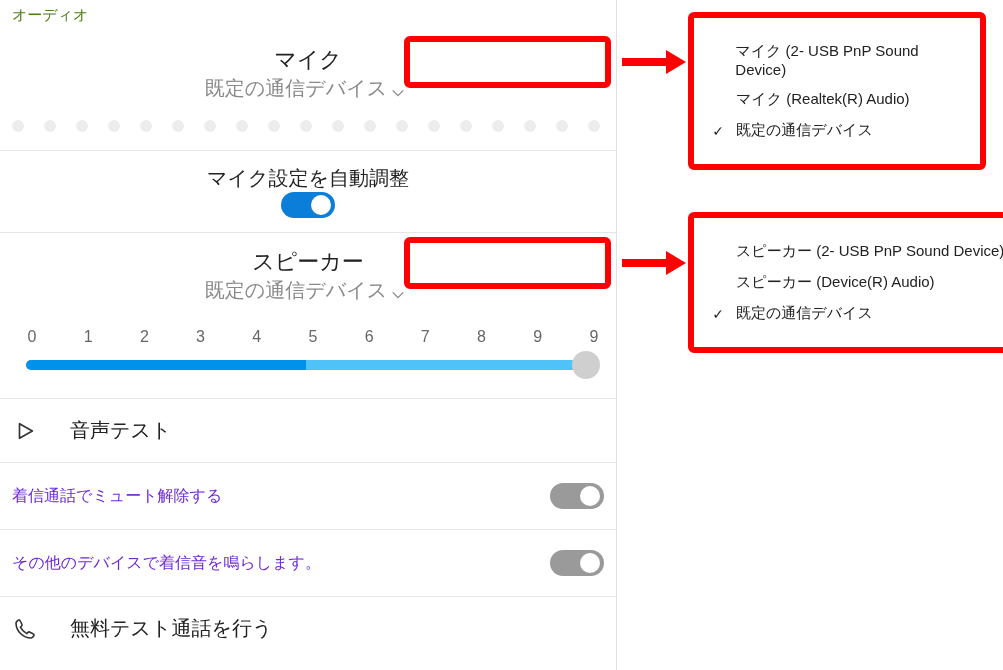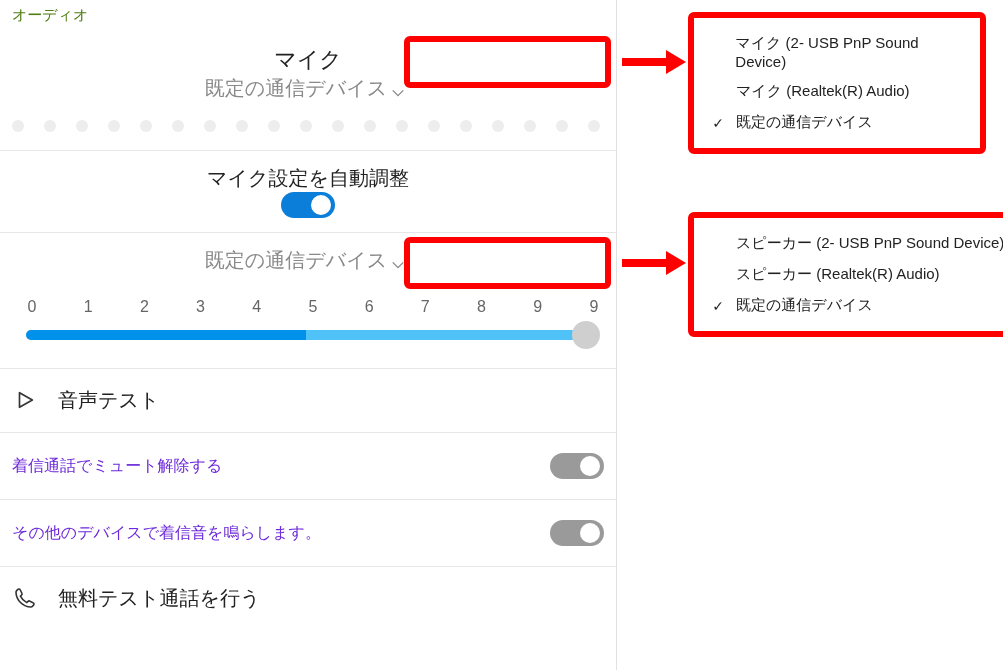--- a/index.html
+++ b/index.html
@@ -124,23 +124,23 @@
       width: 28px;
       height: 28px;
       border-radius: 50%;
       background: #cfcfcf;
       top: -9px;
       transform: translateX(-50%);
       cursor: pointer;
     }
     .action-row {
       display: flex;
-      align-items: flex-start;
+      align-items: center;
       padding: 18px 12px;
-      gap: 20px;
+      gap: 32px;
     }
     .action-icon {
       width: 26px;
       height: 26px;
       display: flex;
       align-items: center;
       justify-content: center;
     }
     .action-label {
       font-size: 20px;
@@ -155,21 +155,21 @@
     .toggle-row-label {
       font-size: 16px;
       color: #6d28d9;
     }
     
     .callout-box {
       position: absolute;
       border: 6px solid #ff0000;
       border-radius: 6px;
       background: #fff;
-      padding: 10px 16px;
+      padding: 18px 16px;
     }
     .callout-item {
       display: flex;
       align-items: center;
       font-size: 15px;
       color: #222;
       padding: 6px 0;
       gap: 10px;
     }
     .check {
@@ -233,20 +233,21 @@
   <div class="row">
     <div class="row-label" style="font-size:20px;">マイク設定を自動調整</div>
     <div class="toggle on">
       <div class="knob"></div>
     </div>
   </div>
 
   <div class="divider"></div>
 
   <div class="row">
+    <div class="row-label">スピーカー</div>
     <div class="dropdown">
       <span>既定の通信デバイス</span>
       <span class="chevron">
         <svg viewBox="0 0 16 16">
             <path d="M2 5 L8 11 L14 5" stroke="#8a8a8a" stroke-width="1.6" fill="none"></path>
           </svg>
       </span>
     </div>
   </div>
 
@@ -339,19 +340,19 @@
   </div>
 </div>
 
 <div class="callout-box" style="left:688px; top:212px; width:352px;">
   <div class="callout-item">
     <span class="check"></span>
     <span>スピーカー (2- USB PnP Sound Device)</span>
   </div>
   <div class="callout-item">
     <span class="check"></span>
-    <span>スピーカー (Realtek(R) Audio)</span>
+    <span>スピーカー (Device(R) Audio)</span>
   </div>
   <div class="callout-item">
     <span class="check">✓</span>
     <span>既定の通信デバイス</span>
   </div>
 </div>
 
 </body></html>

